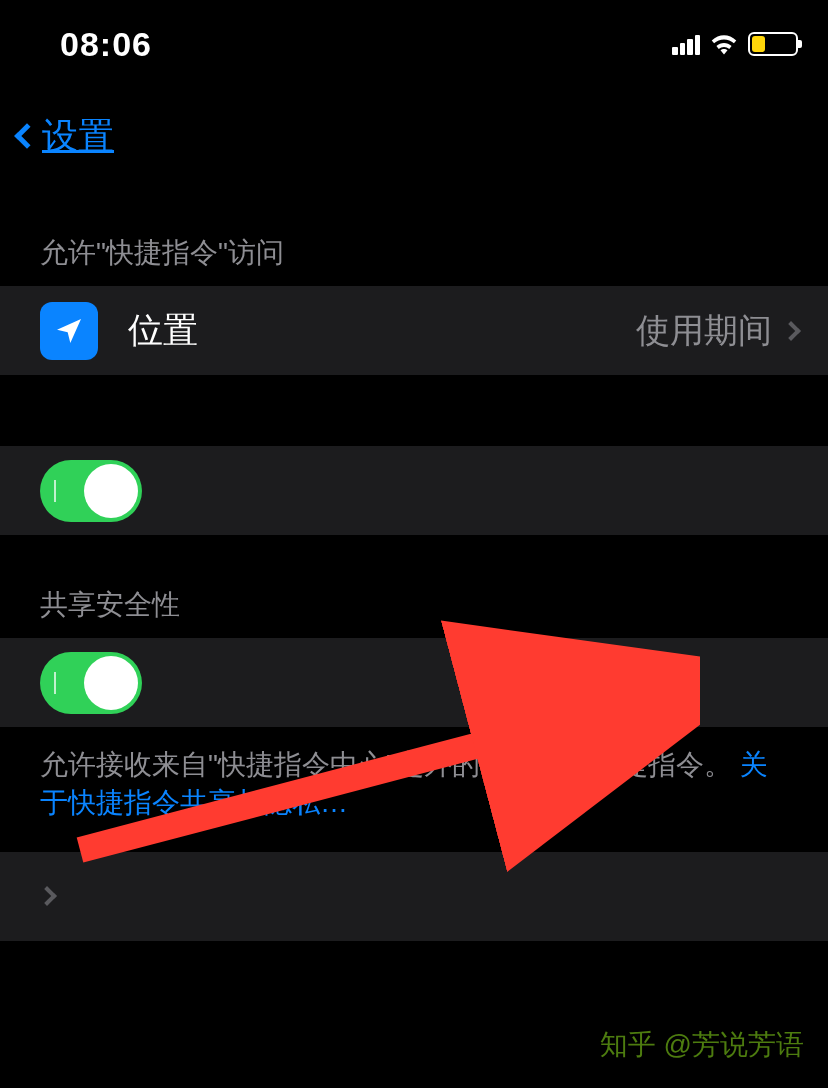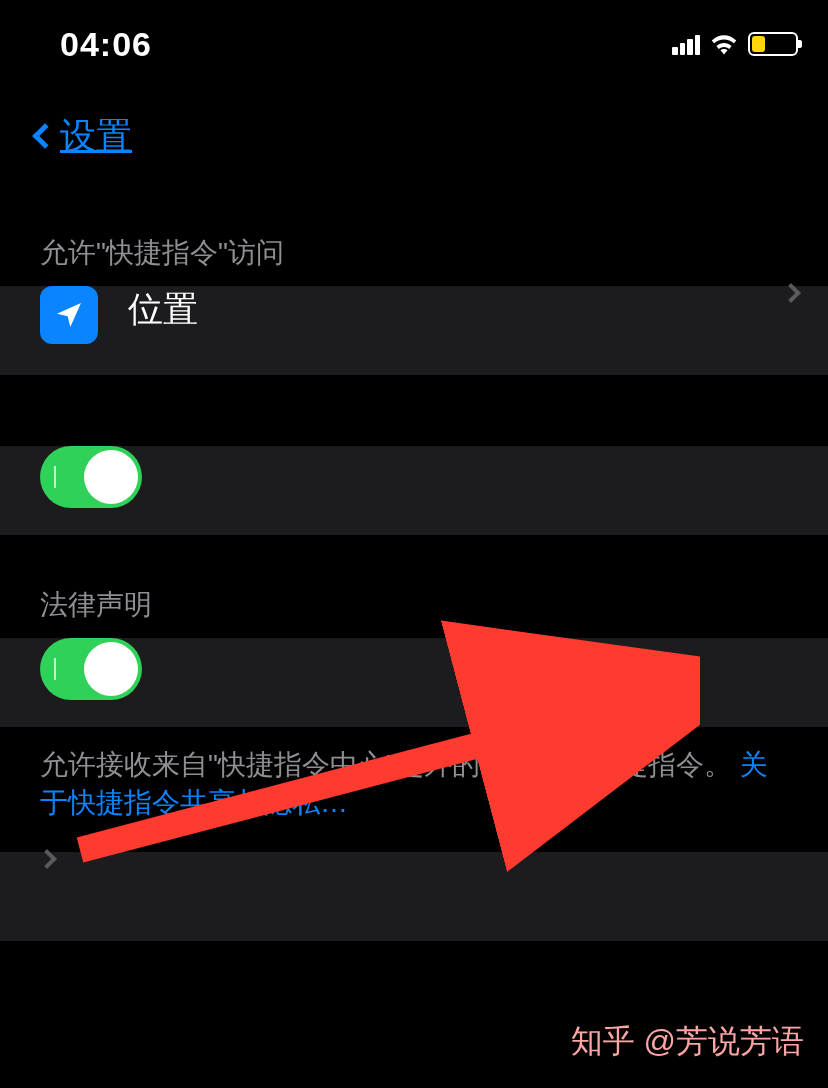--- a/index.html
+++ b/index.html
@@ -70,21 +70,21 @@
     border-radius:3px;
   }
   .nav-bar {
     height: 96px;
     position: relative;
     display:flex;
     align-items:center;
   }
   .back {
     position:absolute;
-    left:36px;
+    left:18px;
     display:flex;
     align-items:center;
     gap:6px;
     color:#0a84ff;
     font-size:36px;
   }
   .back-label { text-decoration: underline; }
   .nav-title {
     width:100%;
     text-align:center;
@@ -92,21 +92,21 @@
     font-weight:600;
   }
   .section-header {
     font-size:28px;
     color:#8e8e93;
     padding: 50px 40px 14px;
   }
   .cell {
     background:#1c1c1e;
     display:flex;
-    align-items:flex-start;
+    align-items:center;
     padding: 0 30px 0 40px;
     min-height:90px;
     border-bottom:1px solid #000;
   }
   .cell-label {
     font-size:35px;
     flex:1;
   }
   .cell-icon-box {
     width:58px;
@@ -169,35 +169,35 @@
     font-size:28px;
     color:#8e8e93;
     padding:18px 40px 30px;
     line-height:1.35;
   }
   .section-footer .link { color:#0a84ff; }
   .watermark {
     position:absolute;
     right:24px;
     bottom:24px;
-    font-size:32px;
-    color:#fca5a5;
+    font-size:28px;
+    color:#4d7c0f;
   }
   .arrow-overlay {
     position:absolute;
     left:50px;
     top:560px;
     pointer-events:none;
   }
 </style>
 </head>
 <body>
 
 <div class="status-bar">
-  <div class="status-time">04:06</div>
+  <div class="status-time">08:06</div>
   <div class="status-right">
     <div class="cell-bars">
       <span></span>
         <span></span>
         <span></span>
         <span></span>
     </div>
     <svg class="wifi-icon" viewBox="0 0 24 18">
       <path fill="#fff" d="M12 18l-3-3.6c1.7-1.6 4.3-1.6 6 0L12 18zM5.5 10.8l2 2.4c2.5-2.3 6.5-2.3 9 0l2-2.4C14.8 7.3 9.2 7.3 5.5 10.8zM1.5 6l2 2.4C8 4 16 4 20.5 8.4l2-2.4C16.3.1 7.7.1 1.5 6z"></path>
     </svg>
@@ -215,30 +215,31 @@
 </div>
 
 <div class="section-header">允许"快捷指令"访问</div>
 <div class="cell">
   <div class="cell-icon-box">
     <svg width="32" height="32" viewBox="0 0 24 24">
         <path fill="#fff" d="M3 11l18-8-8 18-2-8-8-2z"></path>
       </svg>
   </div>
   <div class="cell-label">位置</div>
+  <div class="cell-value">使用期间</div>
   <div class="chevron"></div>
 </div>
 
 <div class="spacer"></div>
 
 <div class="cell">
   <div class="toggle"></div>
 </div>
 
-<div class="section-header">法律声明</div>
+<div class="section-header">共享安全性</div>
 <div class="cell">
   <div class="toggle"></div>
 </div>
 <div class="section-footer">
   <span>允许接收来自"快捷指令中心"之外的不受信任快捷指令。</span>
   <span class="link">关于快捷指令共享与隐私…</span>
 </div>
 
 <div class="cell">
   <div class="chevron"></div>

